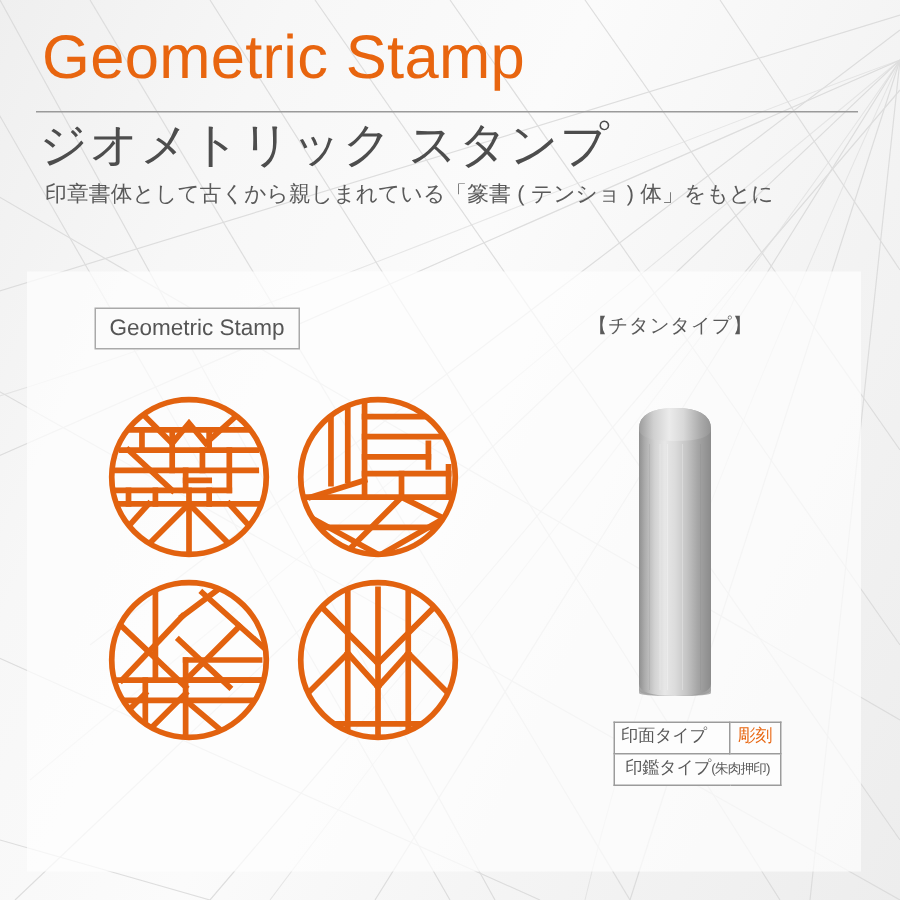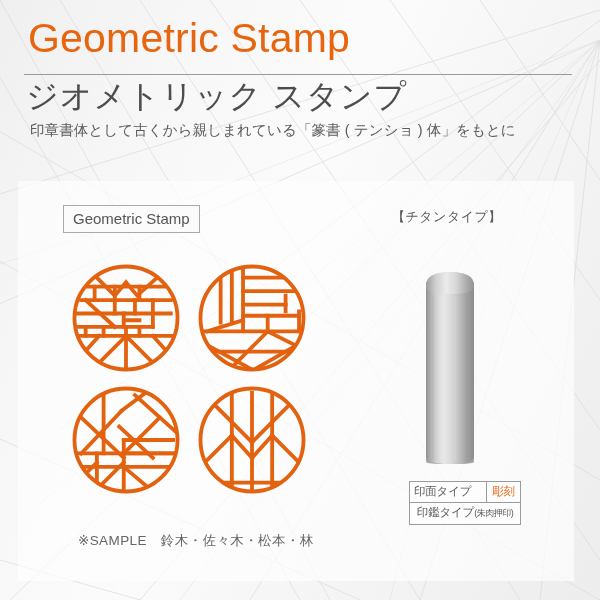--- a/index.html
+++ b/index.html
@@ -338,21 +338,20 @@
         <path d="M86 16 L50 52"></path>
         <path d="M6 72 L32 46"></path>
         <path d="M94 72 L68 46"></path>
         <path d="M32 46 L50 66"></path>
         <path d="M68 46 L50 66"></path>
         <path d="M18 88 H82"></path>
       </g>
     </svg>
   </div>
 
-  <div class="sample-note">※SAMPLE　鈴木・佐々木・松本・林</div>
 
   <svg class="titan-wrap" viewBox="0 0 52 196" xmlns="http://www.w3.org/2000/svg">
     <defs>
       <linearGradient id="metal" x1="0" y1="0" x2="1" y2="0">
         <stop offset="0.00" stop-color="#8f8f8f"></stop>
         <stop offset="0.08" stop-color="#acacac"></stop>
         <stop offset="0.22" stop-color="#d3d3d3"></stop>
         <stop offset="0.36" stop-color="#e7e7e7"></stop>
         <stop offset="0.50" stop-color="#dcdcdc"></stop>
         <stop offset="0.66" stop-color="#c5c5c5"></stop>

